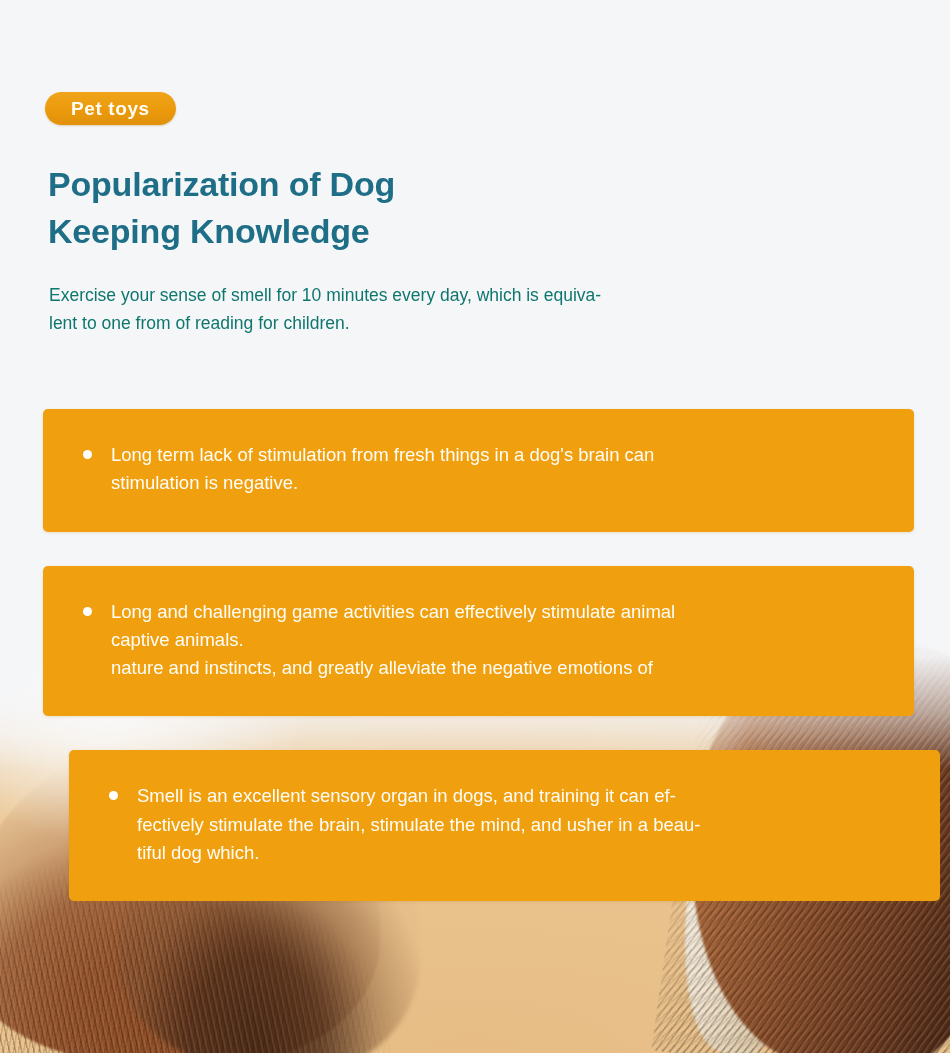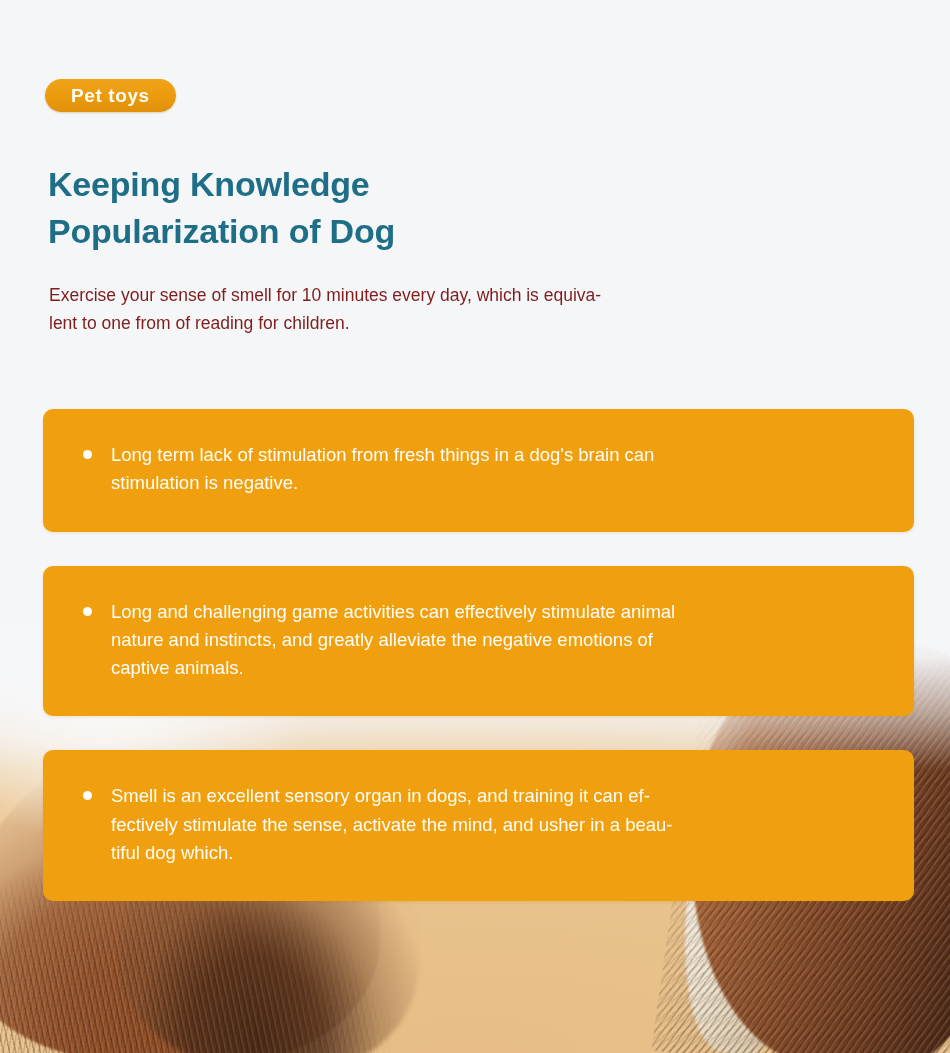--- a/index.html
+++ b/index.html
@@ -130,21 +130,21 @@
   
   #content {
     position: relative;
     z-index: 2;
     padding: 0;
   }
 
   #badge {
     position: absolute;
     left: 45px;
-    top: 79px;
+    top: 92px;
     height: 33px;
     padding: 0 26px;
     display: flex;
     align-items: center;
     justify-content: center;
     background: linear-gradient(to bottom, #f0a41a 0%, #eb9a0c 55%, #e0910a 100%);
     border-radius: 17px;
     box-shadow: 0 1px 2px rgba(150,100,10,0.25);
   }
   #badge span {
@@ -166,42 +166,42 @@
     line-height: 1.38;
     letter-spacing: -0.2px;
   }
   #page-title .tl { display: block; }
 
   #subtitle {
     position: absolute;
     left: 49px;
     top: 263px;
     width: 710px;
-    color: #7f1d1d;
+    color: #0f766e;
     font-size: 17.5px;
     line-height: 1.62;
   }
   #subtitle .sl { display: block; }
 
   #cards {
     position: absolute;
     left: 43px;
     top: 409px;
     width: 871px;
   }
   .card {
     position: relative;
     width: 871px;
     background: #f0a00f;
-    border-radius: 10px;
+    border-radius: 5px;
     margin-bottom: 34px;
     padding: 32px 40px 34px 40px;
     box-shadow: 0 1px 3px rgba(170,115,10,0.18);
   }
-  .card:last-child { margin-bottom: 0; }
+  .card:last-child { margin-bottom: 0; margin-left: 26px; }
   .card-row {
     display: flex;
     align-items: flex-start;
   }
   .bullet {
     flex: 0 0 auto;
     width: 9px;
     height: 9px;
     border-radius: 50%;
     background: #ffffff;
@@ -231,22 +231,22 @@
   <div class="photo-topfade"></div>
 </div>
 
 <div id="content">
 
   <div id="badge">
     <span>Pet toys</span>
   </div>
 
   <h1 id="page-title">
+    <span class="tl">Popularization of Dog</span>
     <span class="tl">Keeping Knowledge</span>
-    <span class="tl">Popularization of Dog</span>
   </h1>
 
   <p id="subtitle">
     <span class="sl">Exercise your sense of smell for 10 minutes every day, which is equiva-</span>
     <span class="sl">lent to one from of reading for children.</span>
   </p>
 
   <div id="cards">
 
     <div class="card">
@@ -257,31 +257,31 @@
           <span class="cl">stimulation is negative.</span>
         </div>
       </div>
     </div>
 
     <div class="card">
       <div class="card-row">
         <span class="bullet"></span>
         <div class="card-text">
           <span class="cl">Long and challenging game activities can effectively stimulate animal</span>
+          <span class="cl">captive animals.</span>
           <span class="cl">nature and instincts, and greatly alleviate the negative emotions of</span>
-          <span class="cl">captive animals.</span>
         </div>
       </div>
     </div>
 
     <div class="card">
       <div class="card-row">
         <span class="bullet"></span>
         <div class="card-text">
           <span class="cl">Smell is an excellent sensory organ in dogs, and training it can ef-</span>
-          <span class="cl">fectively stimulate the sense, activate the mind, and usher in a beau-</span>
+          <span class="cl">fectively stimulate the brain, stimulate the mind, and usher in a beau-</span>
           <span class="cl">tiful dog which.</span>
         </div>
       </div>
     </div>
 
   </div>
 </div>
 
 </body></html>

